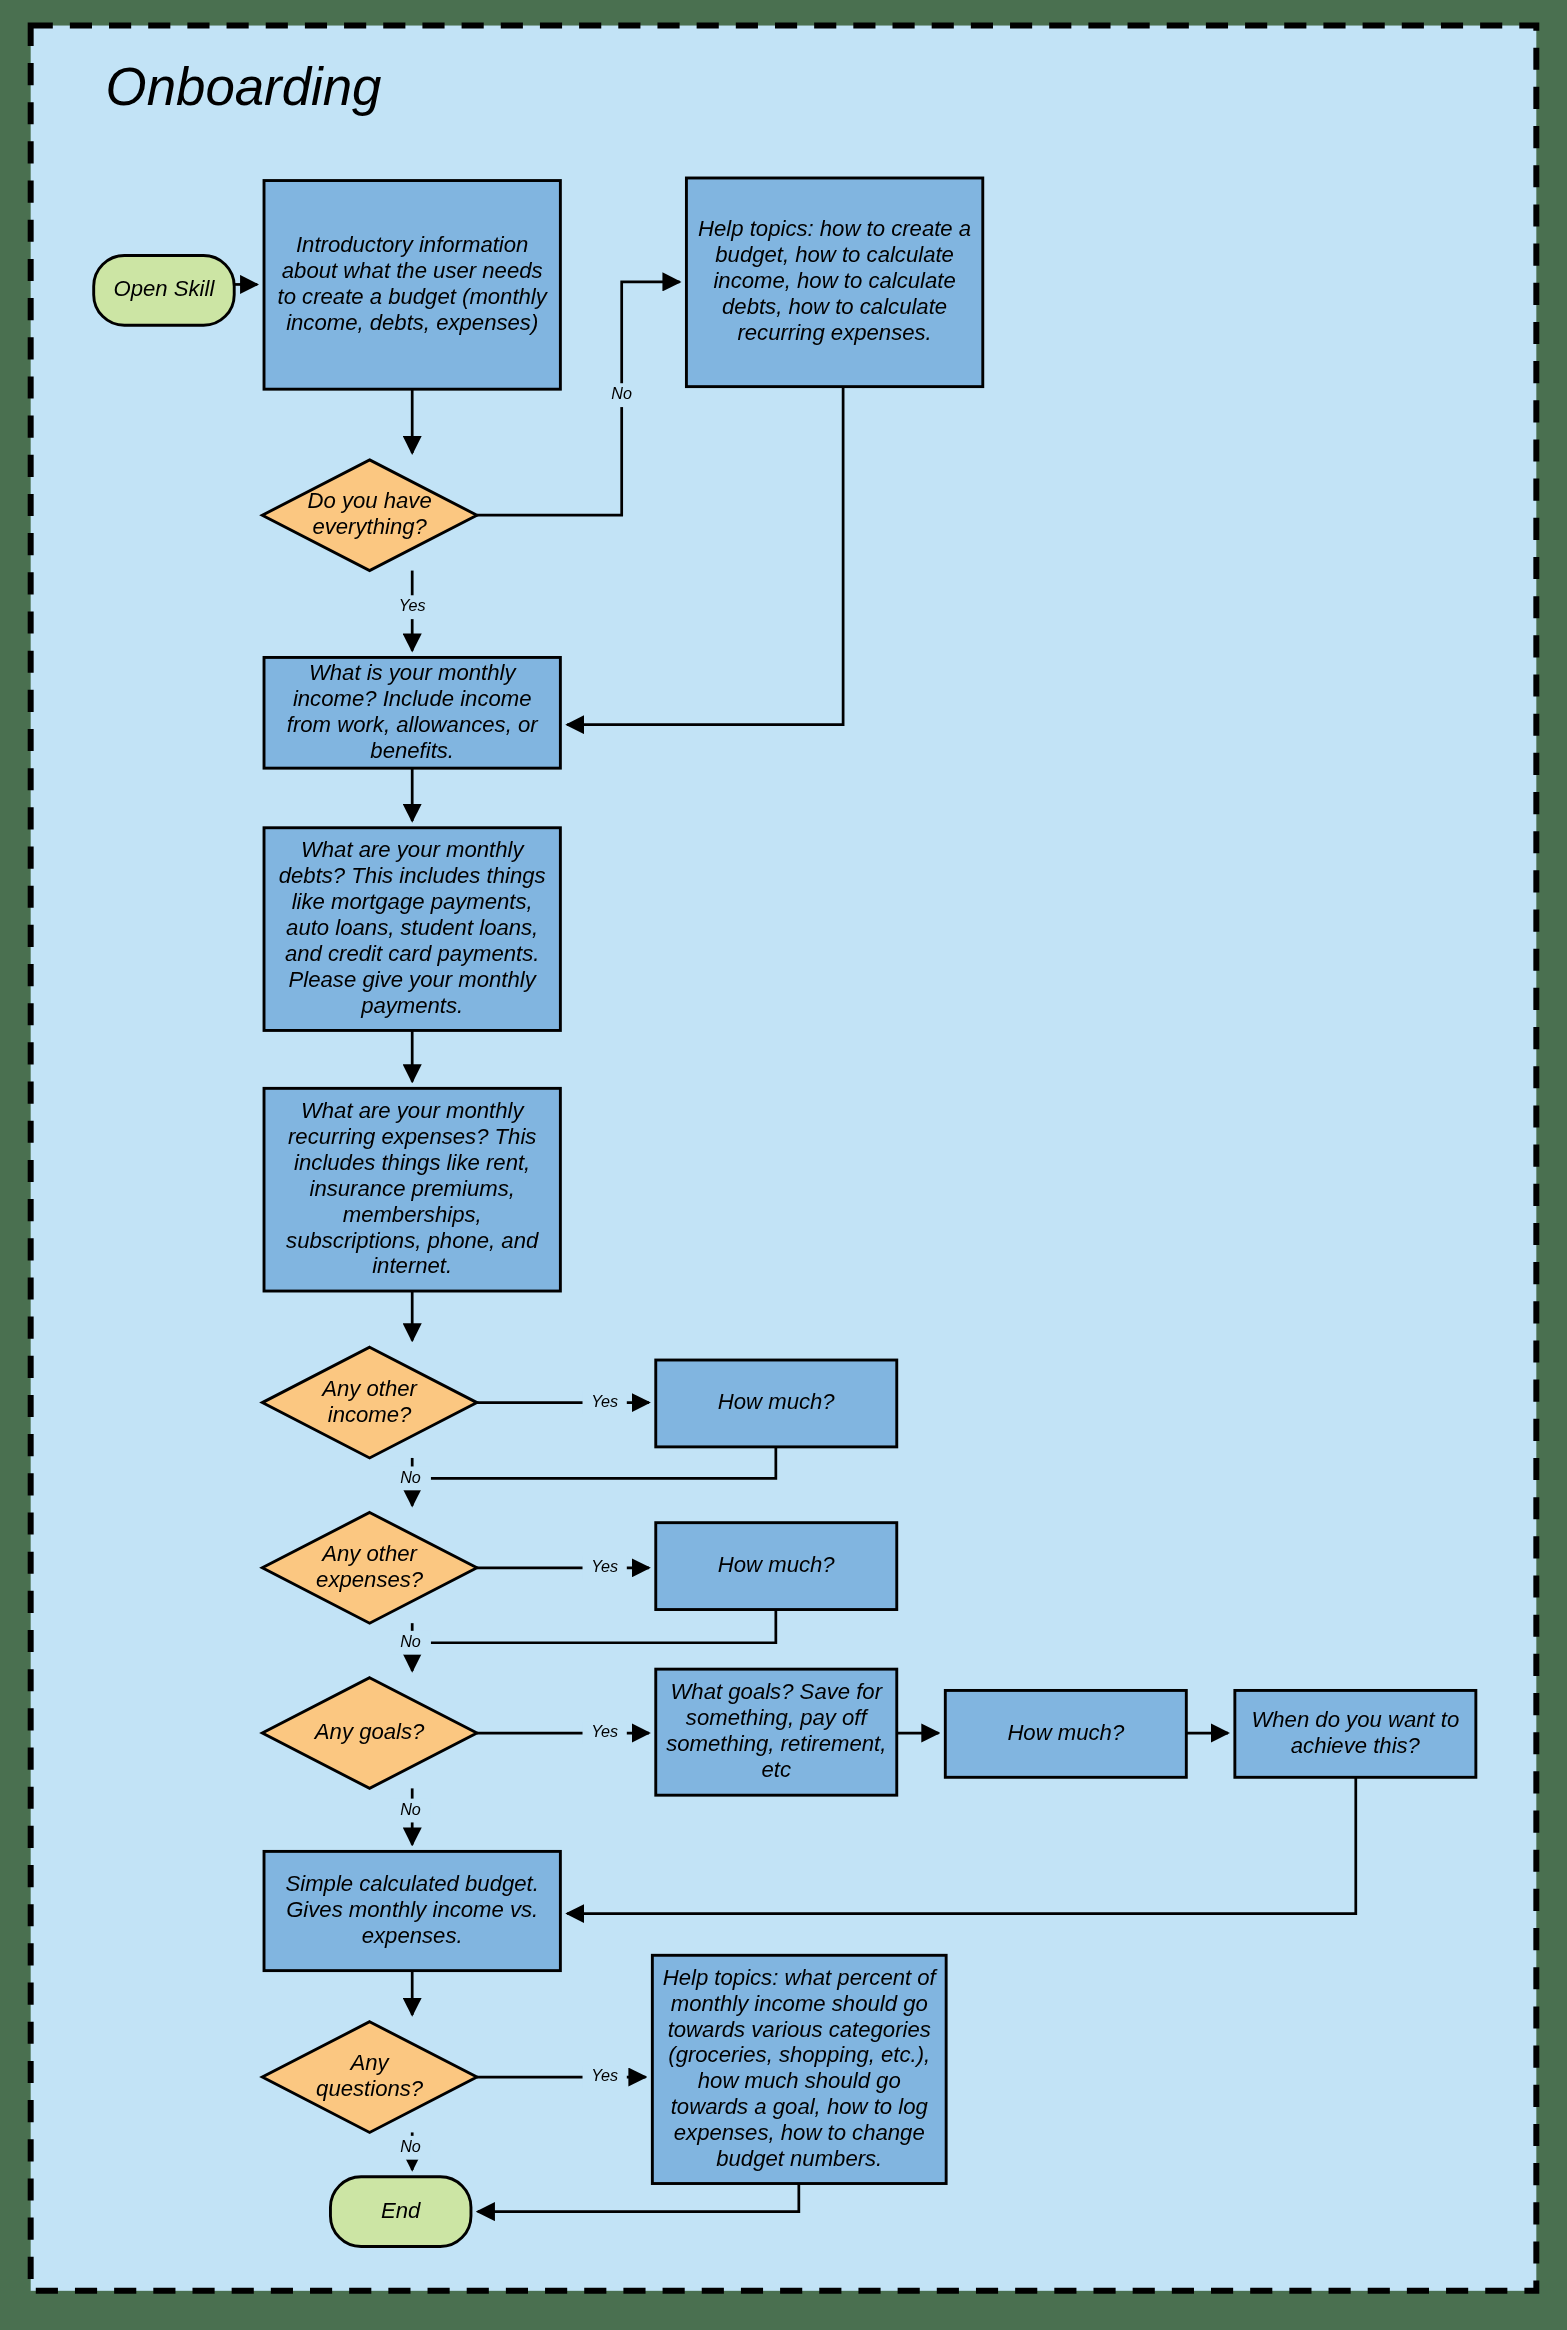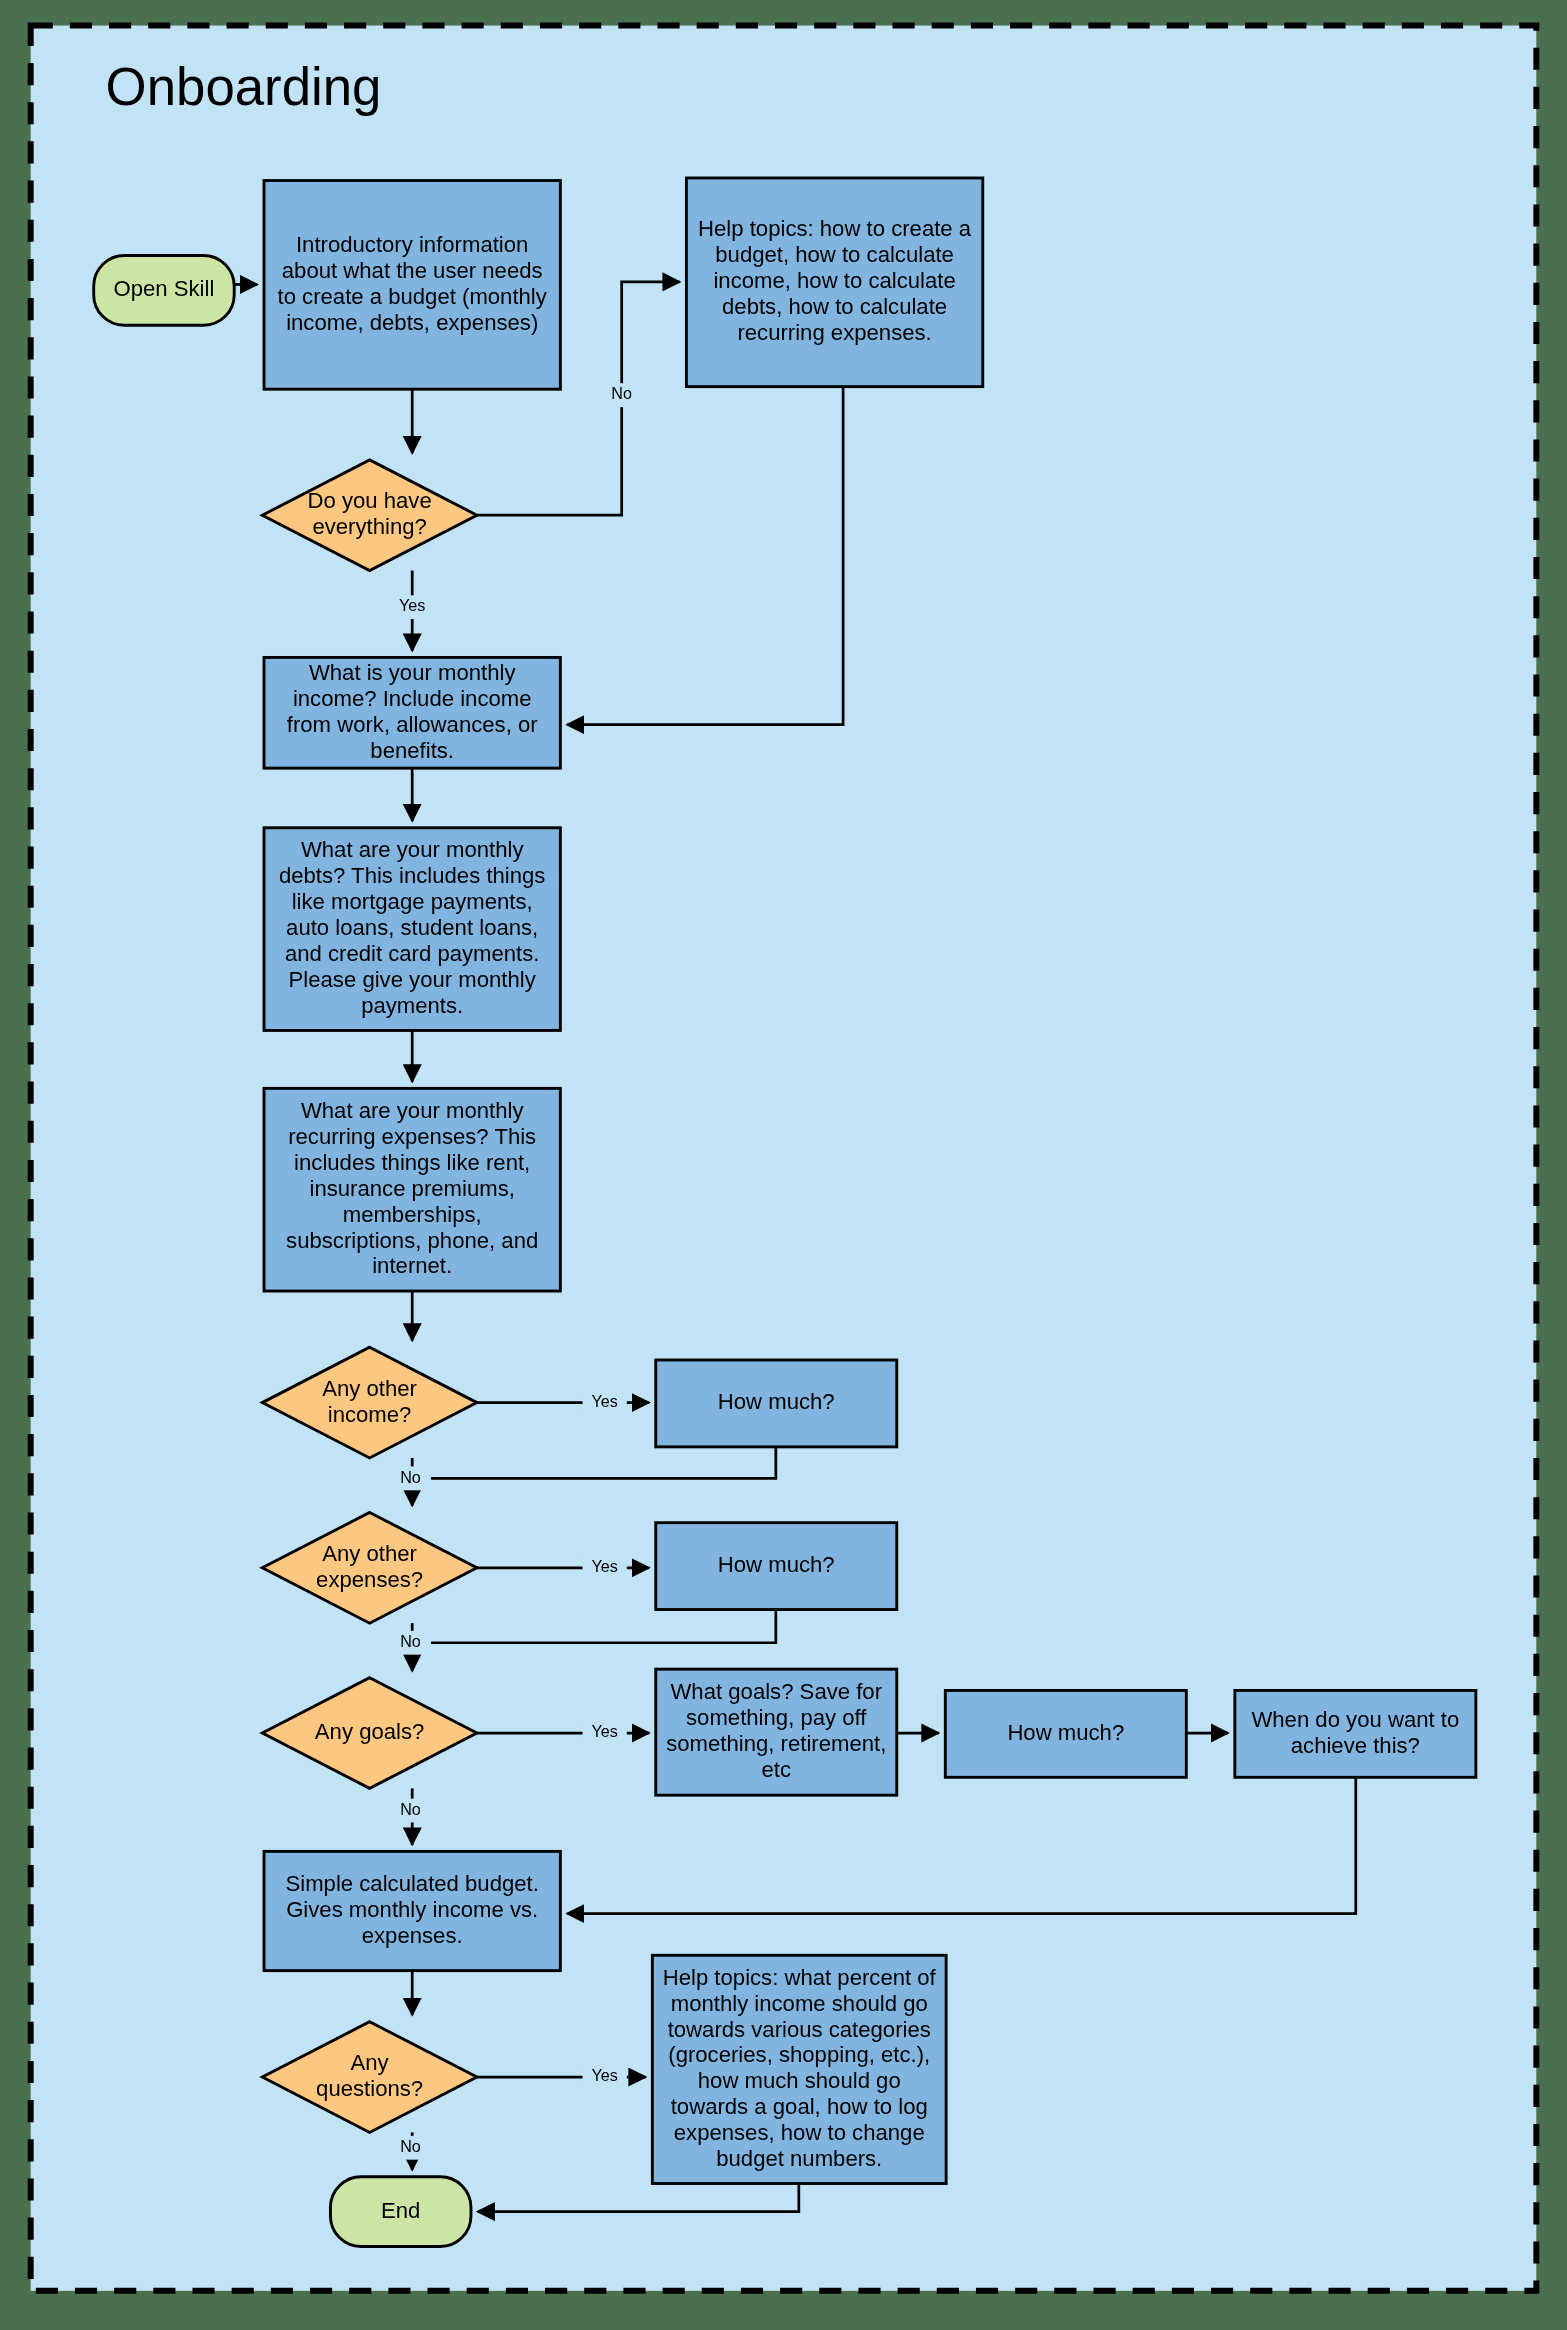--- a/index.html
+++ b/index.html
@@ -11,20 +11,21 @@
     width: 1567px;
     height: 2330px;
     overflow: hidden;
     font-family: "Liberation Sans", sans-serif;
   }
   #stage {
     position: relative;
     width: 1567px;
     height: 2330px;
     background: #4a7050;
+    font-style: italic;
   }
   #canvas {
     position: absolute;
     left: 0; top: 0;
     width: 1567px;
     height: 2330px;
   }
   .nodetext {
     font-family: "Liberation Sans", sans-serif;
     fill: #000000;

